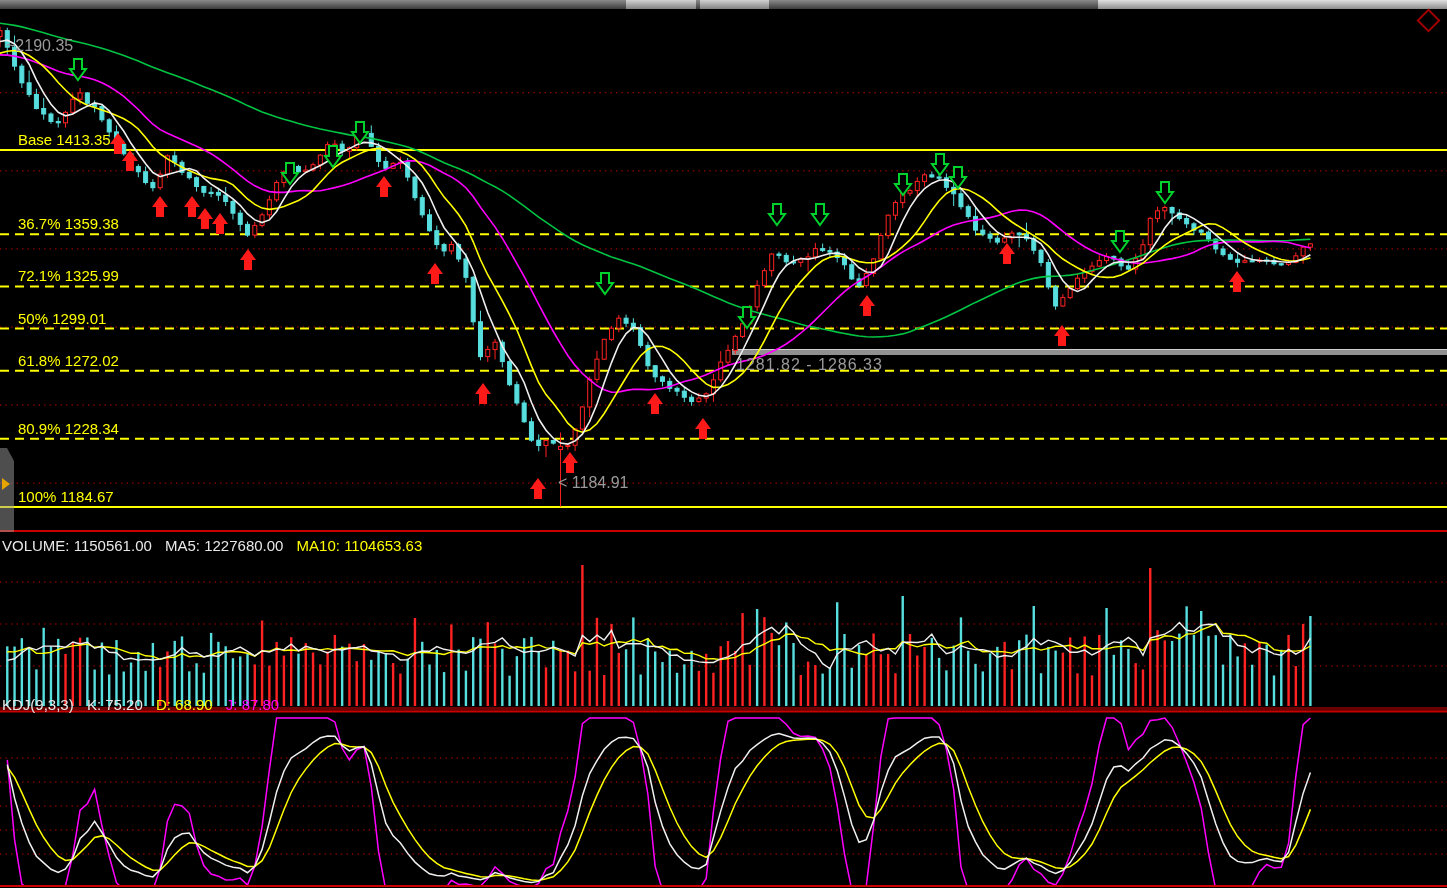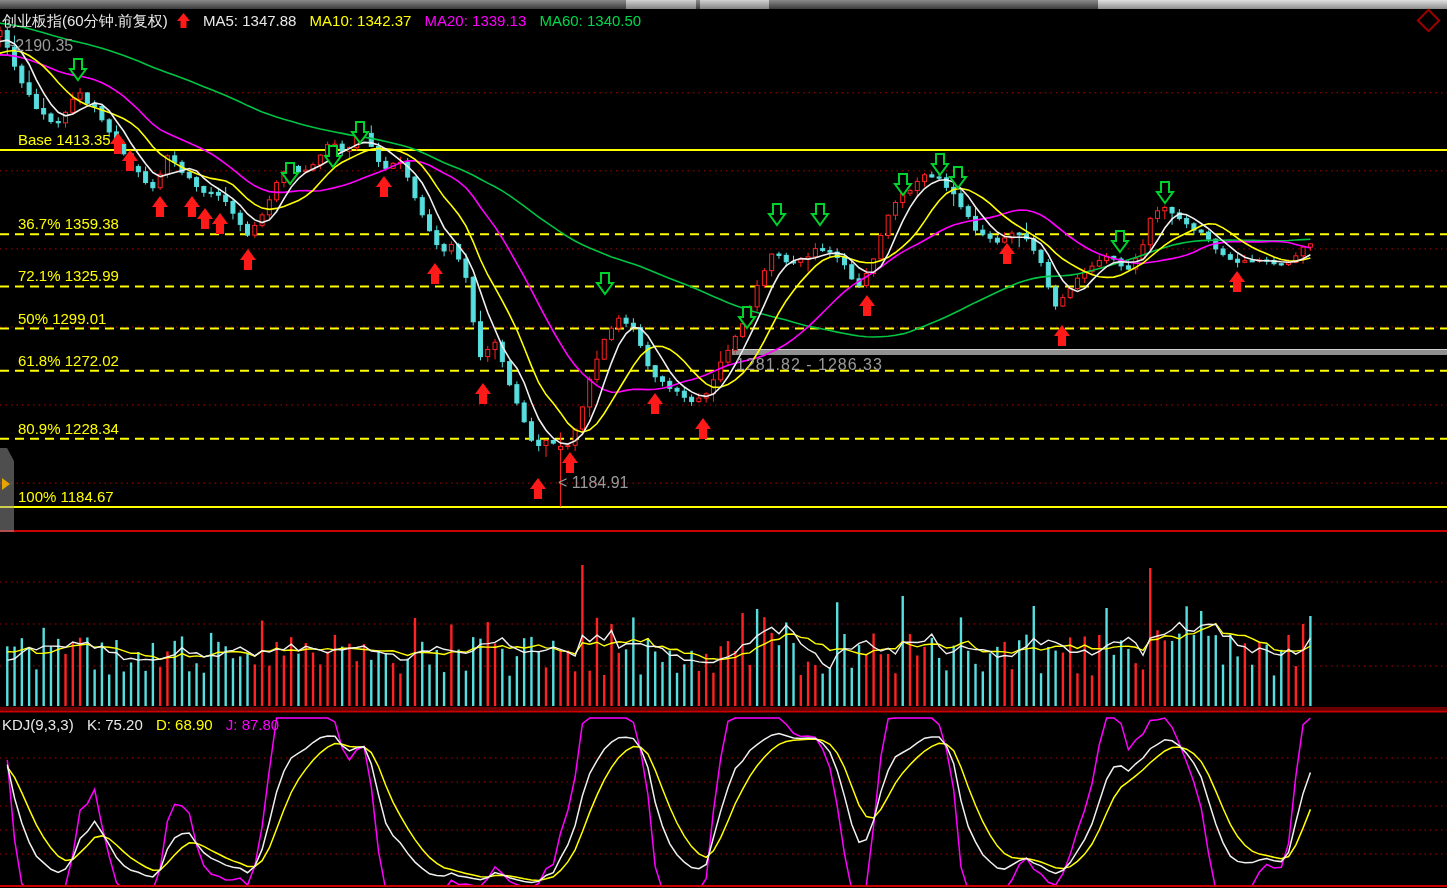--- a/index.html
+++ b/index.html
@@ -11,21 +11,21 @@
   .tb-btn.b1{left:626px;width:70px;}
   .tb-btn.b2{left:700px;width:69px;}
   .tb-right{position:absolute;top:0;left:1098px;width:349px;height:9px;
             background:linear-gradient(#e0e0e0,#8d8d8d);}
   svg#chart{position:absolute;left:0;top:0;}
   .hdr{position:absolute;white-space:nowrap;font-size:15px;letter-spacing:0;}
   .main-header{left:2px;top:12px;}
   .main-header span{margin-right:9px;}
   .vol-header{left:2px;top:537px;}
   .vol-header span{margin-right:9px;}
-  .kdj-header{left:2px;top:716px;}
+  .kdj-header{left:2px;top:696px;}
   .kdj-header span{margin-right:9px;}
   .w{color:#e8e8e8;} .y{color:#ffff00;} .m{color:#ff00ff;} .g{color:#00d84a;}
   .fib-label{position:absolute;left:18px;color:#ffff00;font-size:15px;white-space:nowrap;}
   .gray-note{position:absolute;color:#9a9a9a;font-size:16px;white-space:nowrap;}
   .hi-marker{left:6px;top:37px;}
   .gap-note{left:736px;top:356px;letter-spacing:1px;}
   .lo-marker{left:558px;top:474px;}
   .sig-arrow-icon{display:inline-block;vertical-align:-2px;}
   .diamond-marker{position:absolute;left:1420px;top:12px;width:13px;height:13px;
                   border:2px solid #a00000;transform:rotate(45deg);background:transparent;}
@@ -671,44 +671,40 @@
         <path d="M7.3 764.6L14.6 798.2L21.8 823.0L29.1 842.1L36.4 856.2L43.7 862.9L51.0 869.3L58.2 872.4L65.5 868.8L72.8 858.1L80.1 838.5L87.4 831.6L94.6 821.4L101.9 832.5L109.2 844.6L116.5 857.6L123.8 865.6L131.0 870.3L138.3 872.2L145.6 875.6L152.9 876.9L160.2 869.5L167.4 849.1L174.7 837.9L182.0 833.8L189.3 833.0L196.6 843.9L203.8 852.7L211.1 858.2L218.4 861.4L225.7 865.1L233.0 867.2L240.2 868.3L247.5 872.7L254.8 866.3L262.1 849.4L269.4 821.7L276.6 791.9L283.9 771.2L291.2 758.0L298.5 753.1L305.8 748.6L313.0 742.5L320.3 737.8L327.6 735.9L334.9 736.3L342.2 745.6L349.4 750.9L356.7 747.8L364.0 746.7L371.3 764.0L378.6 795.1L385.8 823.1L393.1 835.9L400.4 843.0L407.7 853.4L415.0 862.1L422.2 868.4L429.5 873.8L436.8 875.5L444.1 876.1L451.4 873.1L458.6 875.9L465.9 876.9L473.2 878.5L480.5 879.8L487.8 877.5L495.0 872.6L502.3 874.6L509.6 877.8L516.9 879.8L524.2 881.4L531.4 882.4L538.7 881.4L546.0 875.5L553.3 872.7L560.6 857.9L567.8 844.9L575.1 825.5L582.4 795.7L589.7 773.6L597.0 760.6L604.2 749.3L611.5 742.2L618.8 737.7L626.1 737.2L633.4 738.6L640.6 748.3L647.9 767.5L655.2 802.3L662.5 826.4L669.8 843.8L677.0 854.7L684.3 862.2L691.6 867.6L698.9 868.7L706.2 864.5L713.4 837.7L720.7 811.1L728.0 787.8L735.3 768.5L742.6 761.1L749.8 750.5L757.1 744.6L764.4 739.4L771.7 735.2L779.0 733.6L786.2 735.8L793.5 738.0L800.8 738.6L808.1 738.1L815.4 738.5L822.6 743.3L829.9 752.1L837.2 770.6L844.5 796.4L851.8 824.5L859.0 842.2L866.3 839.6L873.6 820.6L880.9 791.6L888.2 770.4L895.4 756.9L902.7 752.5L910.0 748.3L917.3 742.8L924.6 738.2L931.8 736.9L939.1 737.0L946.4 745.8L953.7 763.6L961.0 800.6L968.2 826.4L975.5 841.8L982.8 854.7L990.1 861.8L997.4 868.0L1004.6 869.1L1011.9 865.0L1019.2 860.6L1026.5 858.4L1033.8 863.1L1041.0 865.9L1048.3 870.7L1055.6 873.5L1062.9 870.3L1070.2 862.6L1077.4 851.1L1084.7 839.4L1092.0 823.9L1099.3 801.4L1106.6 779.3L1113.8 767.0L1121.1 765.9L1128.4 771.0L1135.7 763.8L1143.0 758.0L1150.2 748.7L1157.5 744.3L1164.8 739.7L1172.1 740.8L1179.4 745.9L1186.6 753.4L1193.9 763.3L1201.2 777.1L1208.5 800.8L1215.8 824.0L1223.0 842.6L1230.3 856.2L1237.6 861.4L1244.9 862.8L1252.2 862.6L1259.4 860.0L1266.7 858.5L1274.0 860.8L1281.3 861.6L1288.6 852.1L1295.8 822.2L1303.1 793.4L1310.4 772.6" fill="none" stroke="#efefef" stroke-width="1.5"></path>
       </g>
       <g>
         <rect x="0" y="530" width="1447" height="2" fill="#c80000"></rect>
         <rect x="0" y="707" width="1447" height="3.5" fill="#6a0000"></rect>
         <rect x="0" y="710.5" width="1447" height="2" fill="#c80000"></rect>
         <rect x="0" y="885" width="1447" height="2" fill="#c80000"></rect>
       </g>
     </svg>
 
-  <div class="hdr main-header">
-    <span class="w">创业板指(60分钟.前复权)</span><span class="sig-arrow-icon"><svg width="13" height="15">
-          <path d="M6.5 0 L13 8 H9.5 V15 H3.5 V8 H0 Z" fill="#ff1a1a"></path>
-        </svg></span>
-    <span class="w">MA5: 1347.88</span>
-    <span class="y">MA10: 1342.37</span>
-    <span class="m">MA20: 1339.13</span>
-    <span class="g">MA60: 1340.50</span>
-  </div>
 
   <div class="gray-note hi-marker">~2190.35</div>
   <div class="gray-note gap-note">1281.82 - 1286.33</div>
   <div class="gray-note lo-marker">&lt; 1184.91</div>
 
   <div id="fib-labels">
       <div class="fib-label" style="top: 131px;">Base 1413.35</div>
       <div class="fib-label" style="top: 215.262px;">36.7% 1359.38</div>
       <div class="fib-label" style="top: 267.393px;">72.1% 1325.99</div>
       <div class="fib-label" style="top: 309.517px;">50% 1299.01</div>
       <div class="fib-label" style="top: 351.656px;">61.8% 1272.02</div>
       <div class="fib-label" style="top: 419.852px;">80.9% 1228.34</div>
       <div class="fib-label" style="top: 488.034px;">100% 1184.67</div>
     </div>
 
+  <div class="hdr vol-header">
+    <span class="w">VOLUME: 1150561.00</span>
+    <span class="w">MA5: 1227680.00</span>
+    <span class="y">MA10: 1104653.63</span>
+  </div>
 
   <div class="hdr kdj-header">
     <span class="w">KDJ(9,3,3)</span>
     <span class="w">K: 75.20</span>
     <span class="y">D: 68.90</span>
     <span class="m">J: 87.80</span>
   </div>
 
   <div class="left-handle">
     <div class="handle-tri"></div>

